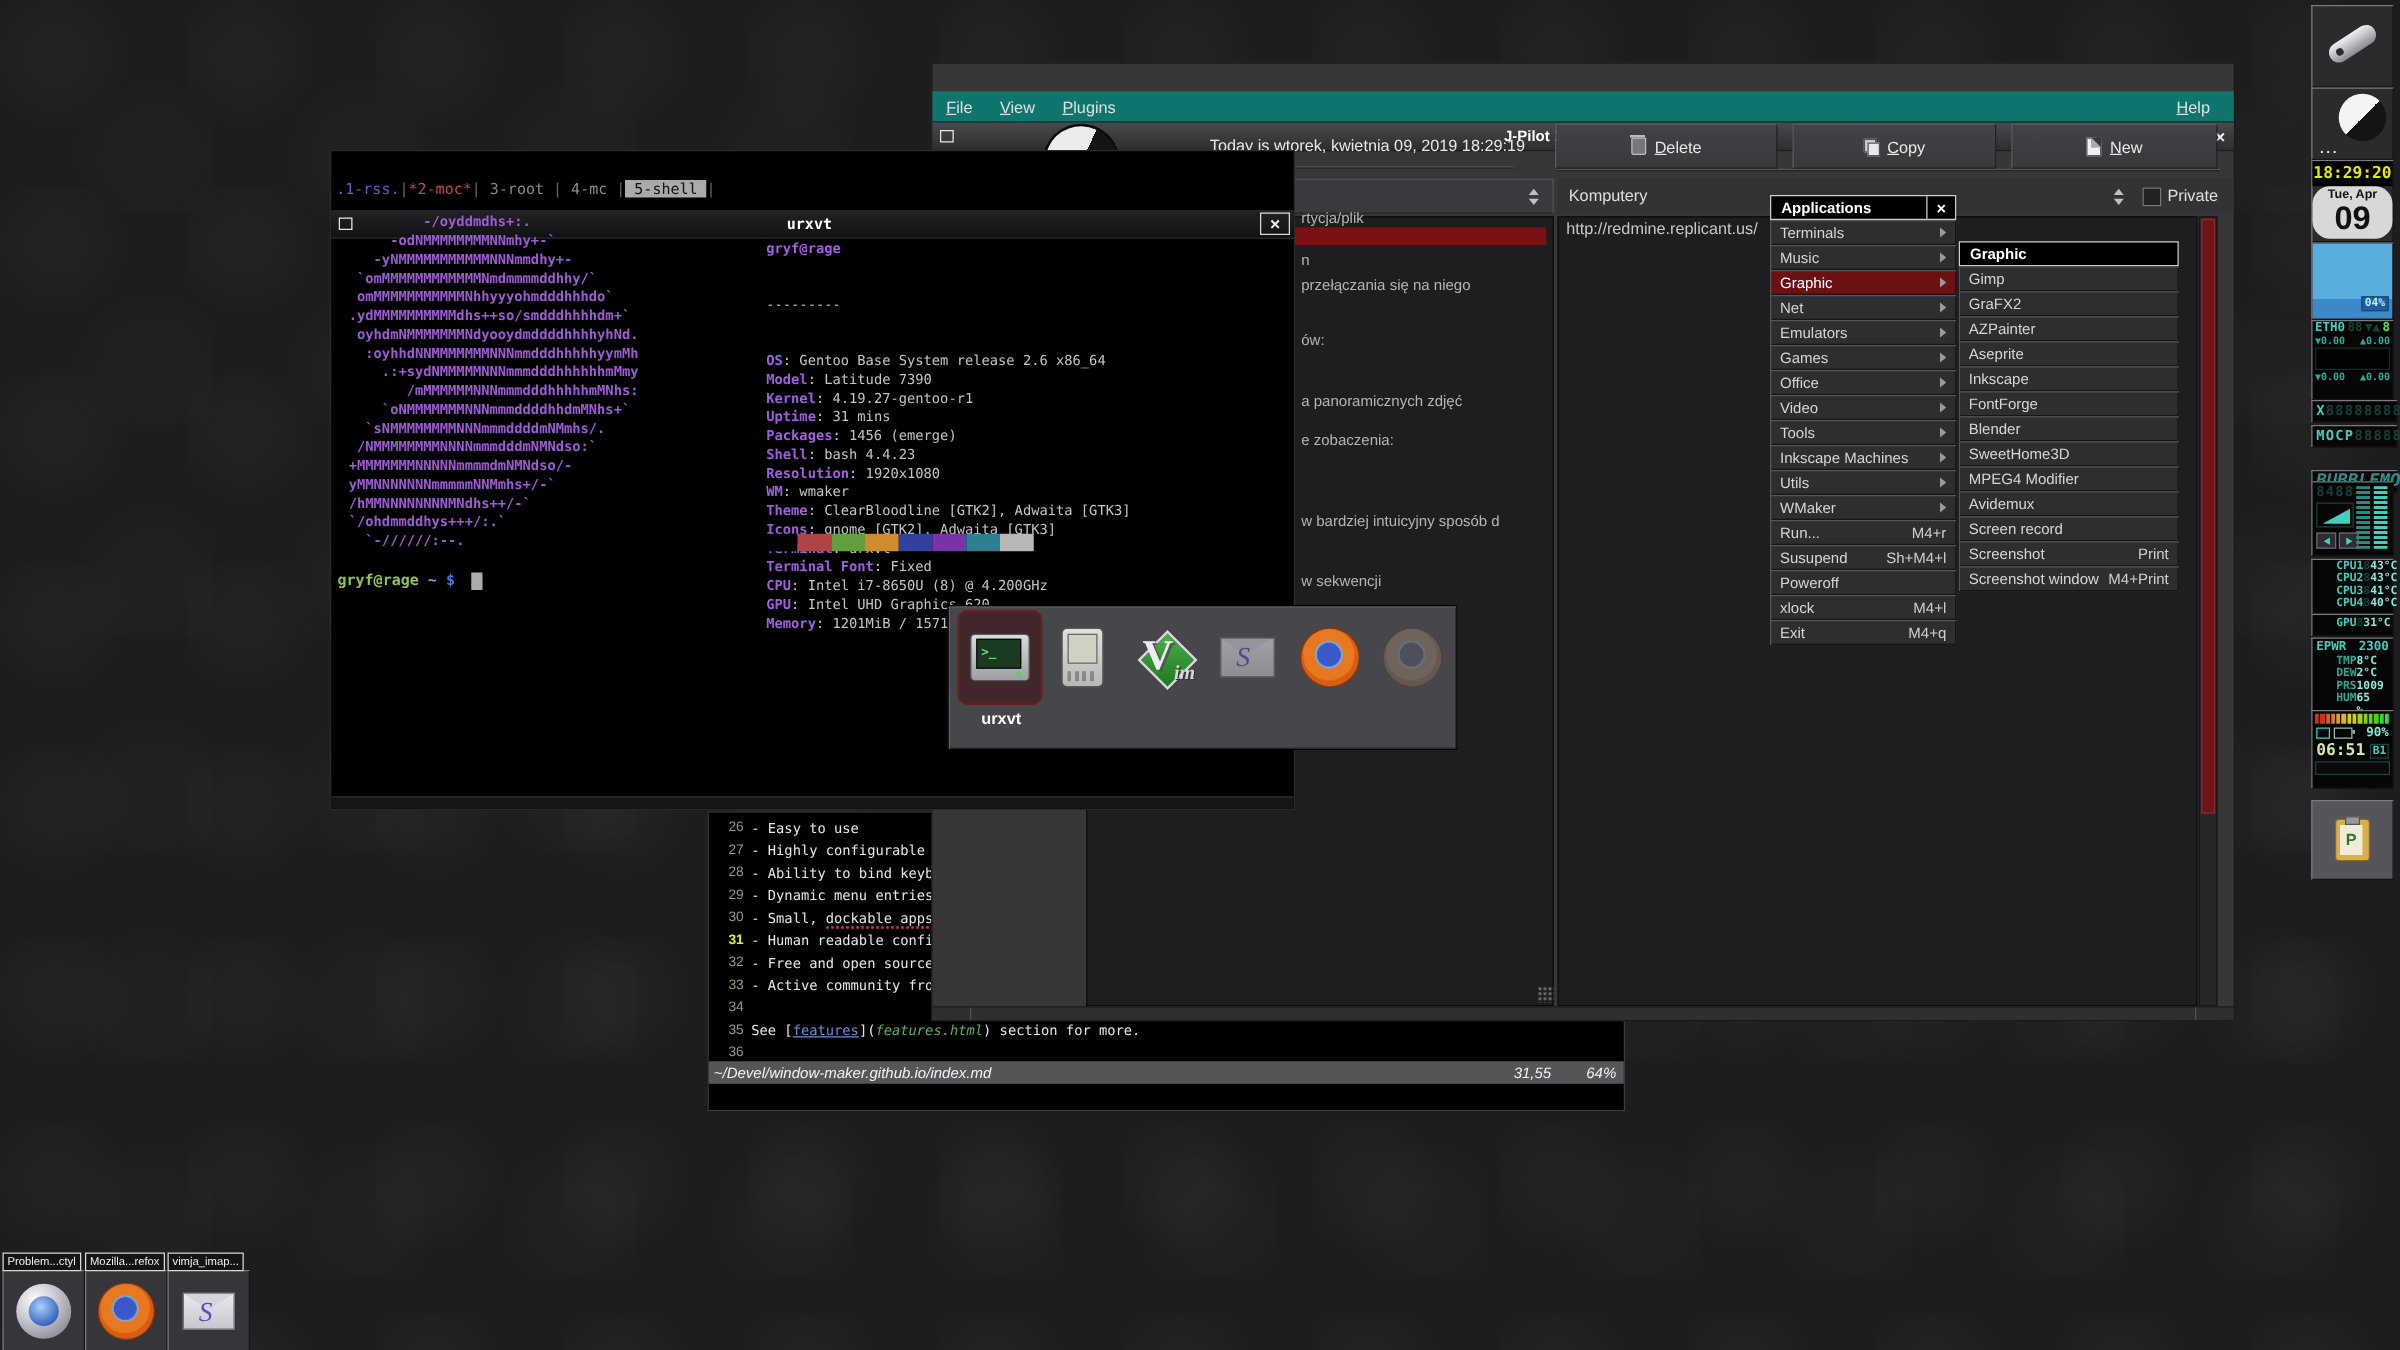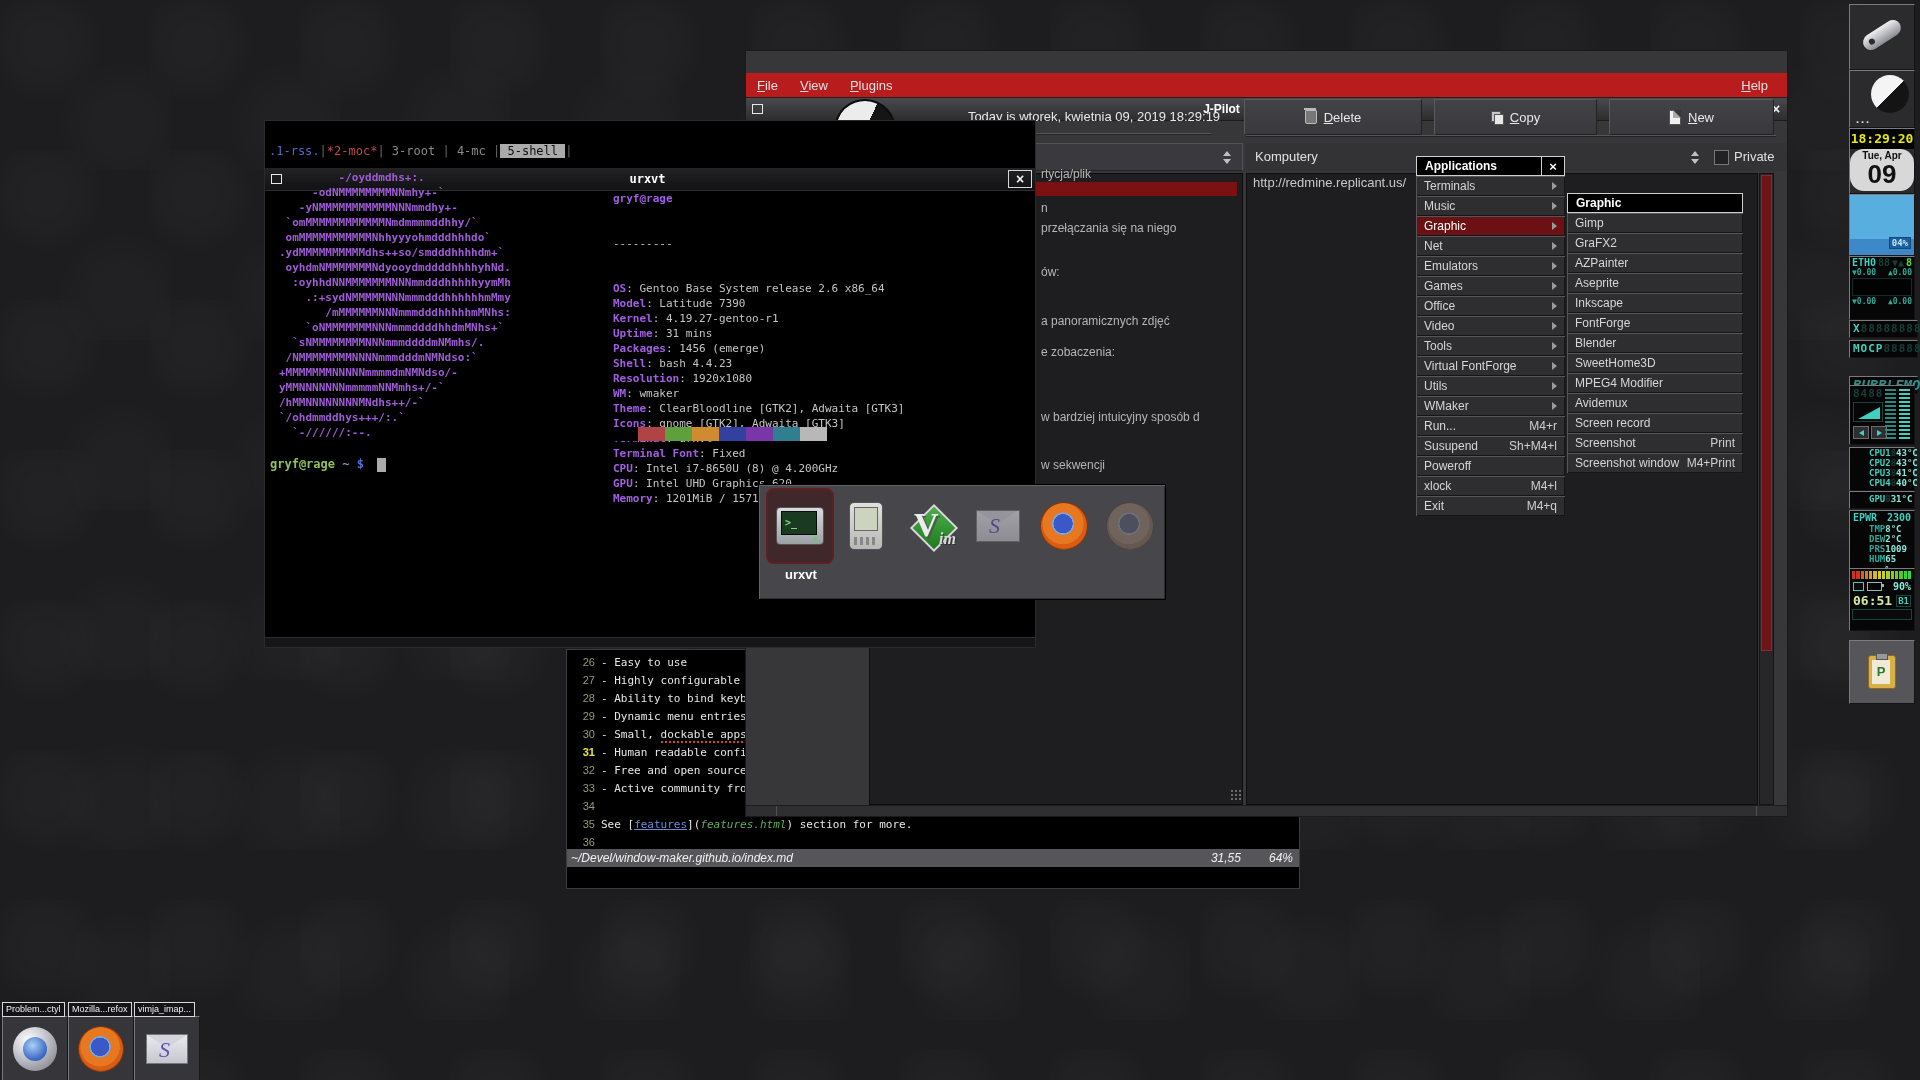--- a/index.html
+++ b/index.html
@@ -32,21 +32,21 @@
   #nf-head{color:#a05fe0;font-weight:bold;}
   #nf-dash{color:#c4c4c4;}
   #palette{position:absolute;left:346px;top:306px;display:flex;}
   #palette div{width:27px;height:14px;}
   #prompt{position:absolute;left:5px;top:336px;font-size:12px;font-weight:bold;}
   .pr-user{color:#8fc25a;}.pr-path{color:#6f9fd8;}.pr-dollar{color:#4f74d8;}
   .cursor{display:inline-block;width:9px;height:14px;background:#ababab;vertical-align:middle;margin-left:6px;}
   
   #jpilot{left:745px;top:50px;width:1043px;height:767px;background:#37373a;z-index:20;border:1px solid #1a1a1c;box-sizing:border-box;}
   #jpilot .titlebar{background:linear-gradient(#4a4a4e,#2d2d30);border-bottom:1px solid #1c1c1e;}
-  #jp-menubar{position:absolute;left:0;right:0;top:22px;height:24px;background:#b91c1c;border-bottom:1px solid #202022;display:flex;align-items:center;font-size:13px;color:#e0e0e0;}
+  #jp-menubar{position:absolute;left:0;right:0;top:22px;height:24px;background:#0f766e;border-bottom:1px solid #202022;display:flex;align-items:center;font-size:13px;color:#e0e0e0;}
   #jp-menubar .jp-menu{padding:0 11px;}
   #jp-menubar u{text-decoration:underline;}
   #jp-help{position:absolute;right:8px;top:0;height:24px;display:flex;align-items:center;}
   #jp-logo{position:absolute;left:88px;top:48px;width:58px;height:58px;border-radius:50%;
     background:conic-gradient(#151515 0 22%, #ececec 22% 47%, #151515 47% 72%, #ececec 72%);
     border:2px solid #0c0c0c;transform:rotate(25deg);}
   #jp-date{position:absolute;left:178px;top:58px;width:340px;text-align:center;font-size:13px;color:#e8e8e8;white-space:nowrap;}
   .jp-sep{position:absolute;height:0;border-top:1px solid #56565a;border-bottom:1px solid #242426;}
   .jp-btn{position:absolute;top:48px;height:36px;background:linear-gradient(#434347,#39393d);border:1px solid #5a5a5f;border-bottom-color:#222;border-right-color:#222;color:#e8e8e8;font-size:13px;display:flex;align-items:center;justify-content:center;gap:7px;box-sizing:border-box;}
   .jp-btn u{text-decoration:underline;}
@@ -377,21 +377,21 @@
         </div>
         <div class="wmenu-item">
           <span class="lbl">Video</span>
           <span class="arrow"></span>
         </div>
         <div class="wmenu-item">
           <span class="lbl">Tools</span>
           <span class="arrow"></span>
         </div>
         <div class="wmenu-item">
-          <span class="lbl">Virtual FontForge</span>
+          <span class="lbl">Inkscape Machines</span>
           <span class="arrow"></span>
         </div>
         <div class="wmenu-item">
           <span class="lbl">Utils</span>
           <span class="arrow"></span>
         </div>
         <div class="wmenu-item">
           <span class="lbl">WMaker</span>
           <span class="arrow"></span>
         </div>

